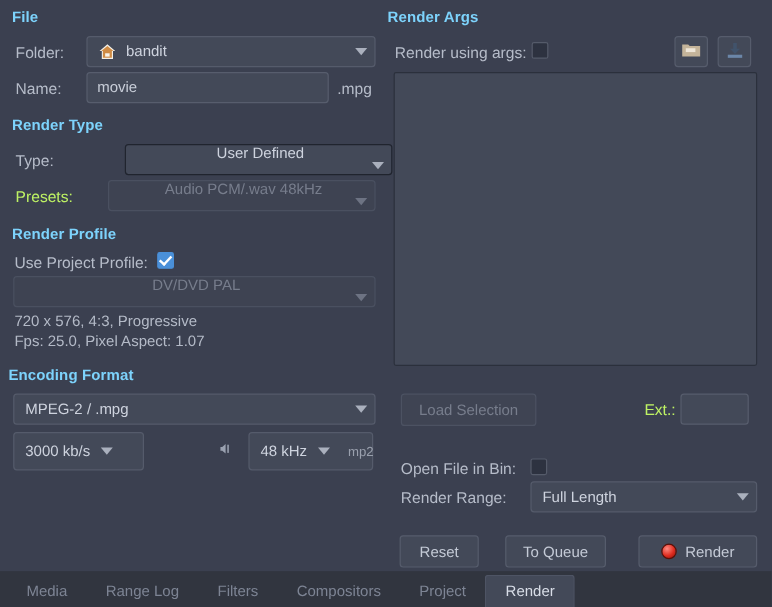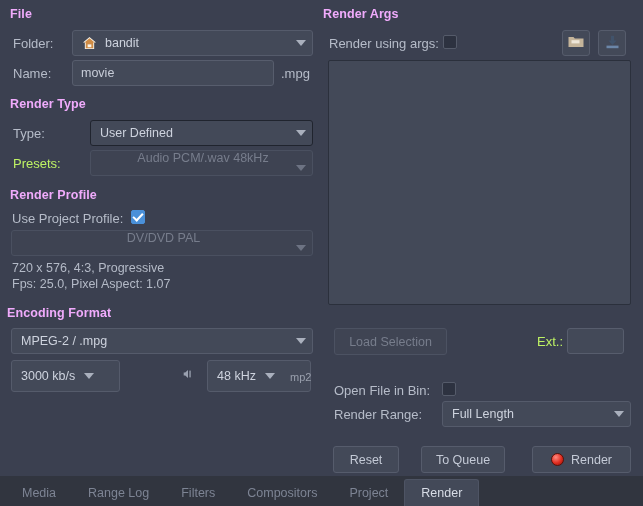--- a/index.html
+++ b/index.html
@@ -10,21 +10,21 @@
     font-size:12.5px;
     color:#c9ced9;
     overflow:hidden;
     position:relative;
   }
   .panel{position:absolute;top:0;left:0;width:643px;height:476px;background:#3b4050;}
   .col-left{position:absolute;left:0;top:0;width:320px;height:476px;}
   .col-right{position:absolute;left:320px;top:0;width:323px;height:476px;}
 
   .section-title{
-    font-weight:bold;color:#f0abfc;font-size:12.5px;
+    font-weight:bold;color:#7dd3fc;font-size:12.5px;
     letter-spacing:.1px;
   }
   .lbl{color:#b6bcc9;font-size:13px;white-space:nowrap;}
   .lbl-dim{color:#bef264;}
 
   
   .combo{
     box-sizing:border-box;
     background:#434958;
     border:1px solid #555b6b;
@@ -151,21 +151,21 @@
 
     <div class="lbl" style="position:absolute;left:13px;top:66px;">Name:</div>
     <div class="ledit" style="position:absolute;left:72px;top:60px;width:202px;">
       <span>movie</span>
     </div>
     <div class="lbl" style="position:absolute;left:281px;top:66px;">.mpg</div>
 
     <div class="section-title" style="position:absolute;left:10px;top:97px;">Render Type</div>
 
     <div class="lbl" style="position:absolute;left:13px;top:126px;">Type:</div>
-    <div class="combo focus" style="position:absolute;left:90px;top:120px;width:223px;">
+    <div class="combo focus" style="position:absolute;left:104px;top:120px;width:223px;flex-direction:column;">
       <span class="txt">User Defined</span>
       <span class="caret"></span>
     </div>
 
     <div class="lbl lbl-dim" style="position:absolute;left:13px;top:156px;">Presets:</div>
     <div class="combo disabled" style="position:absolute;left:90px;top:150px;width:223px;">
       <span class="txt">Audio PCM/.wav 48kHz</span>
       <span class="caret"></span>
     </div>
 

